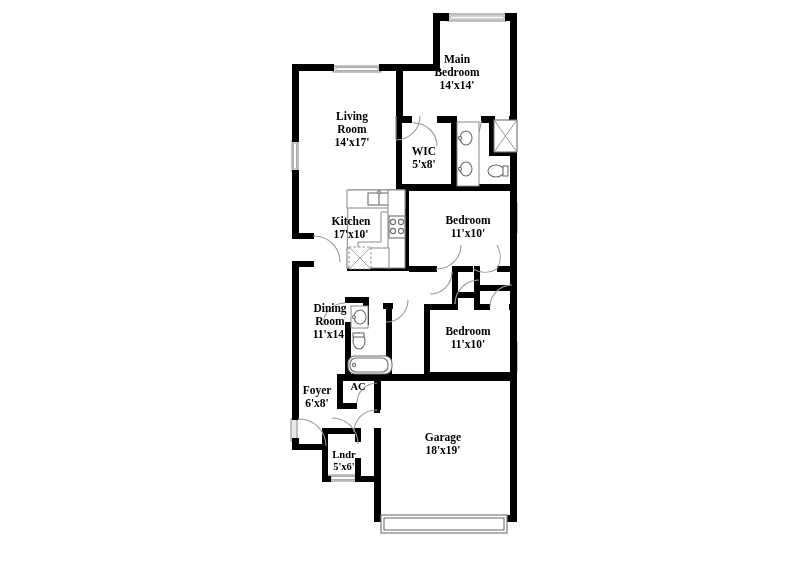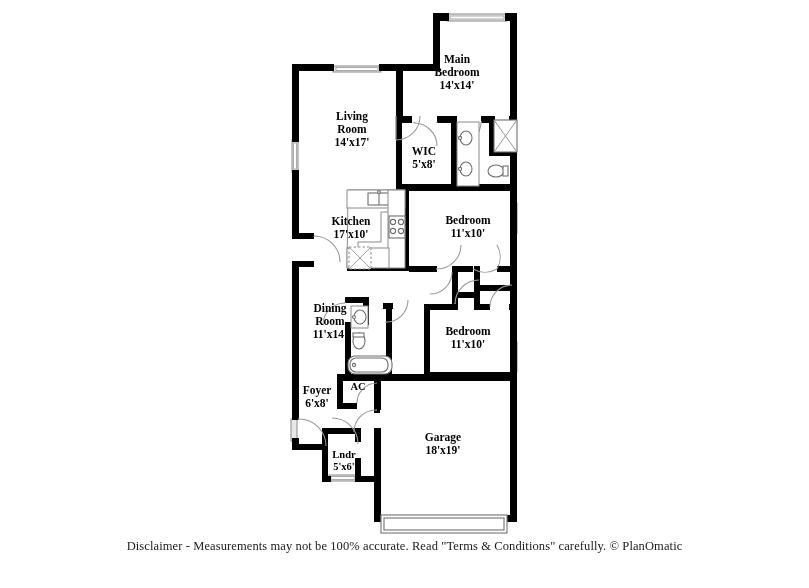--- a/index.html
+++ b/index.html
@@ -408,15 +408,14 @@
 
       <g>
         <text class="room-label" x="443" y="438">Garage</text>
         <text class="room-label" x="443" y="451">18'x19'</text>
       </g>
 
     </g>
 
   </svg>
 
-  <div class="disclaimer-text">Disclaimer - Measurements may not be 100% accurate. Read "Terms &amp; Conditions" carefully. © PlanOmatic</div>
 
 </div>
 
 </body></html>

